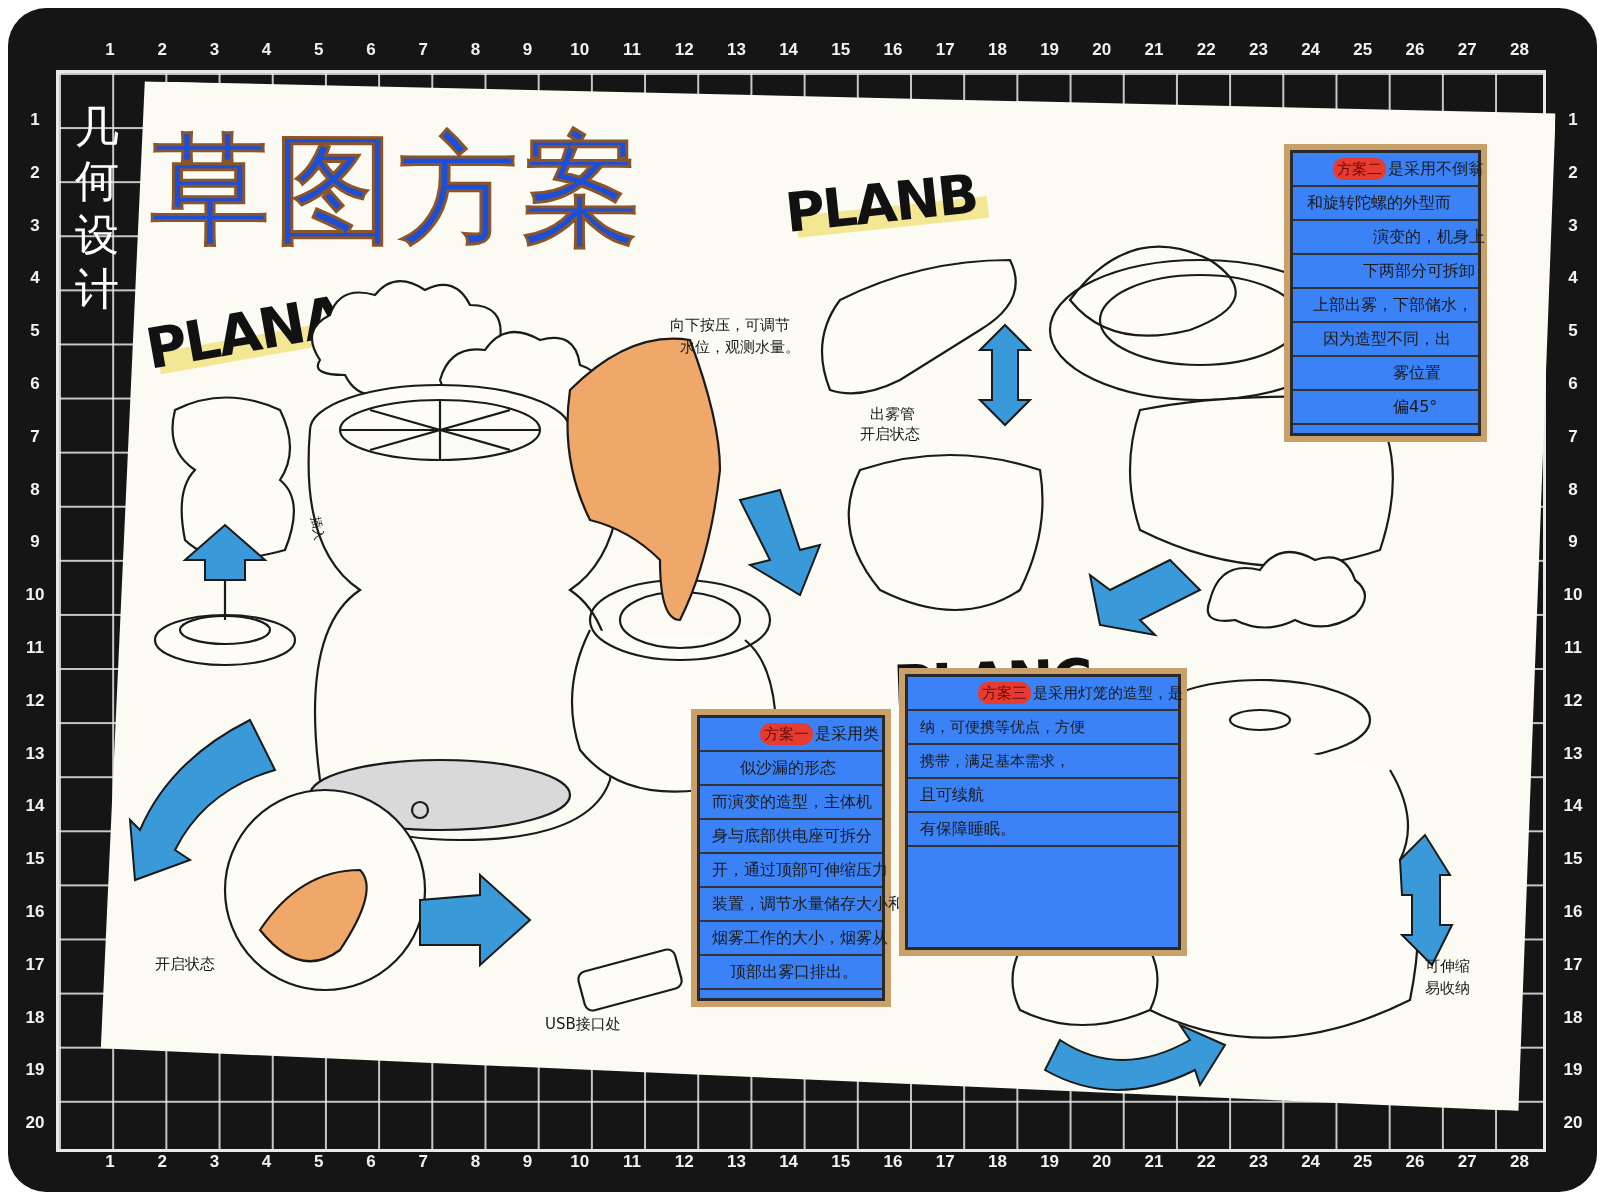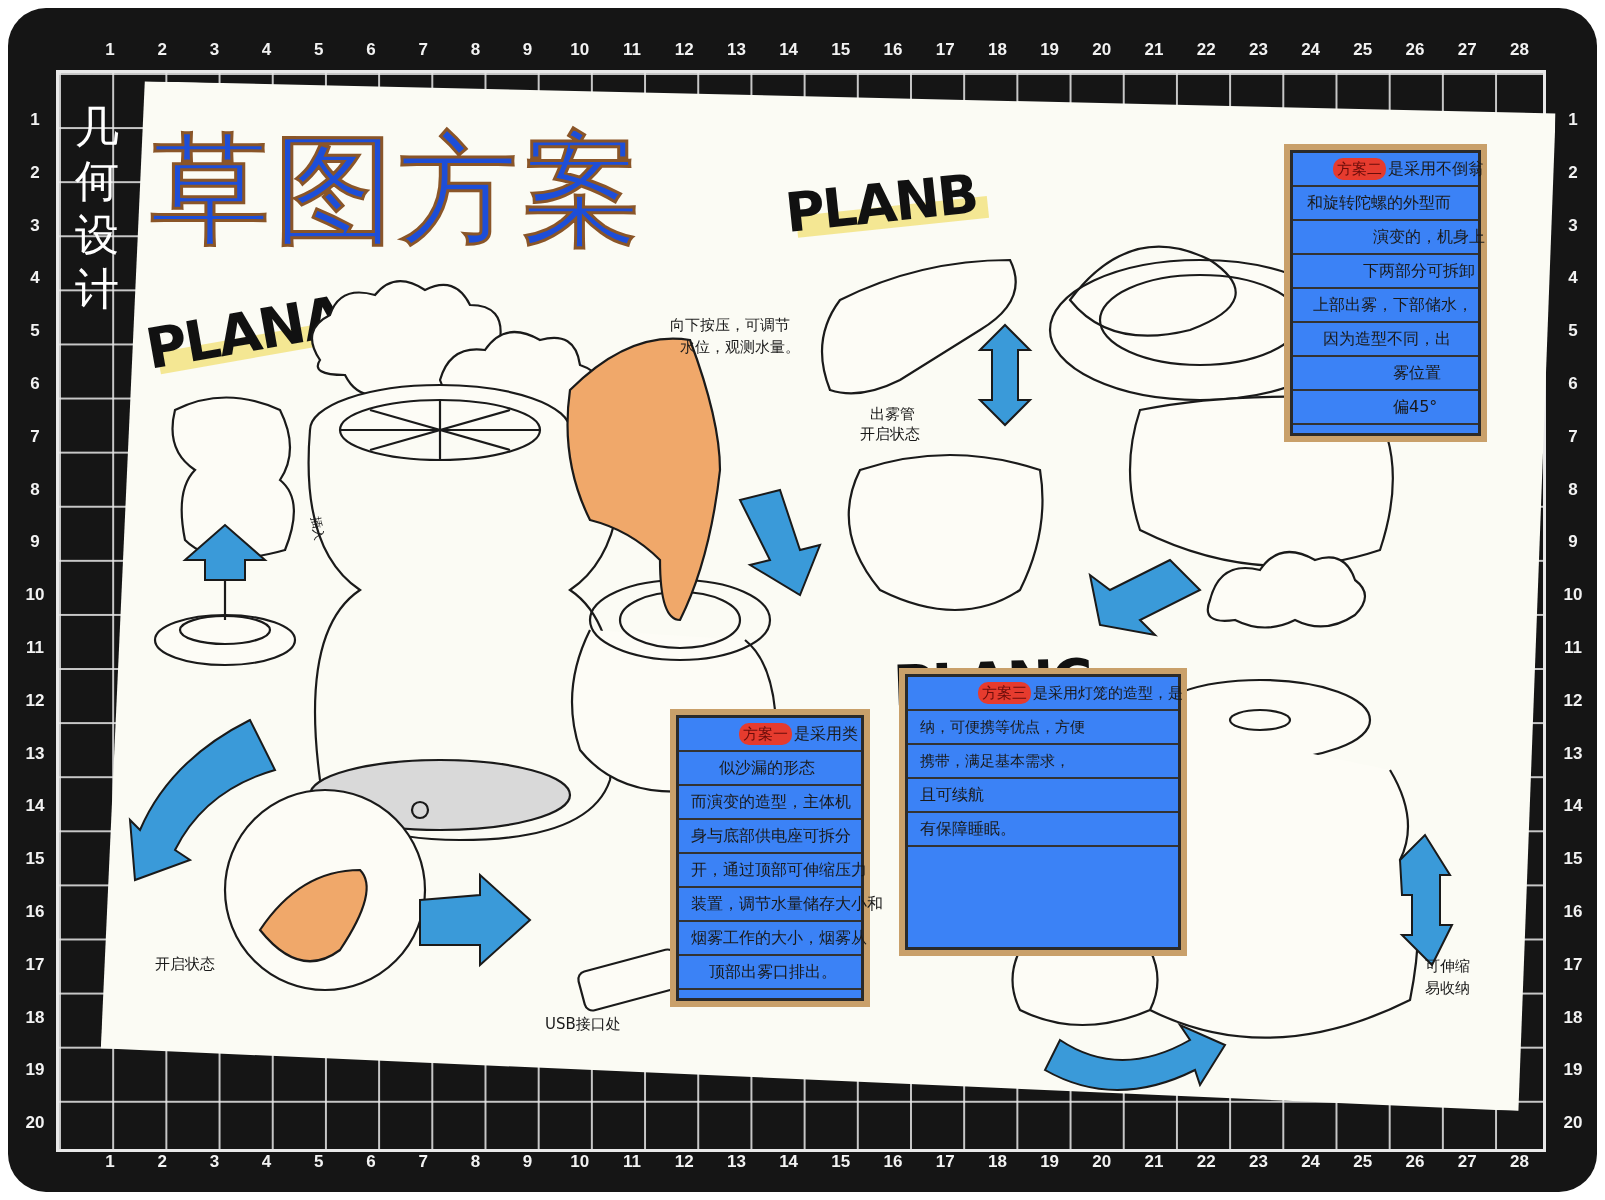--- a/index.html
+++ b/index.html
@@ -250,21 +250,21 @@
   <div>开启状态</div>
 </div>
 <div class="label" style="left:305px;top:520px;font-size:12px;transform:rotate(80deg)">插入</div>
 <div class="label" style="left:155px;top:955px">开启状态</div>
 <div class="label" style="left:545px;top:1015px">USB接口处</div>
 <div class="label" style="left:1425px;top:955px;line-height:22px">
   <div>可伸缩</div>
   <div>易收纳</div>
 </div>
 
-<div class="notebox" style="left:676px;top:715px;width:182px;height:280px">
+<div class="notebox" style="left:697px;top:715px;width:182px;height:280px">
   <div class="note-line" style="padding-left:60px"><span class="tag">方案一</span><span>是采用类</span></div>
   <div class="note-line" style="padding-left:40px">似沙漏的形态</div>
   <div class="note-line">而演变的造型，主体机</div>
   <div class="note-line">身与底部供电座可拆分</div>
   <div class="note-line">开，通过顶部可伸缩压力</div>
   <div class="note-line">装置，调节水量储存大小和</div>
   <div class="note-line">烟雾工作的大小，烟雾从</div>
   <div class="note-line" style="padding-left:30px">顶部出雾口排出。</div>
 </div>
 

